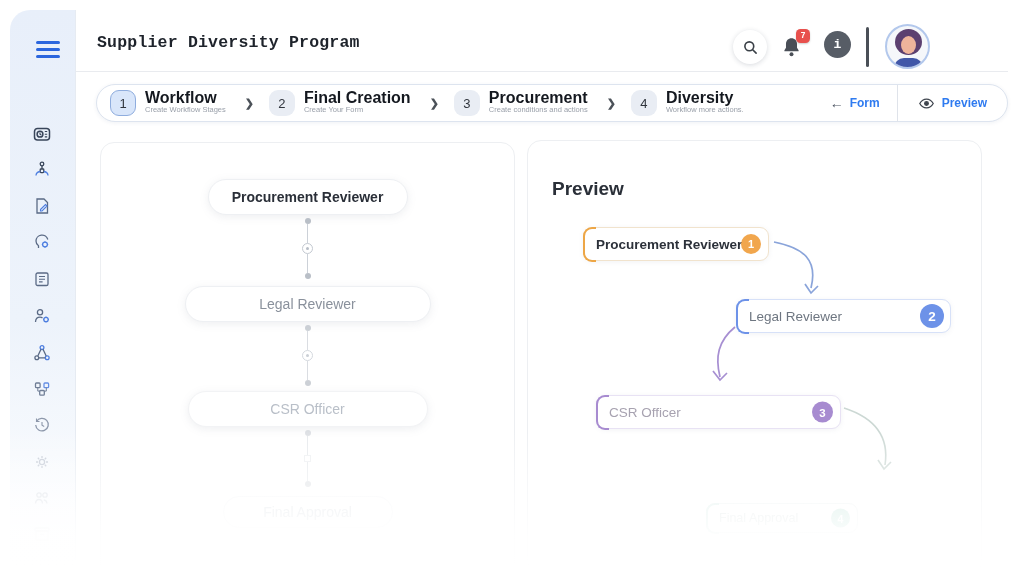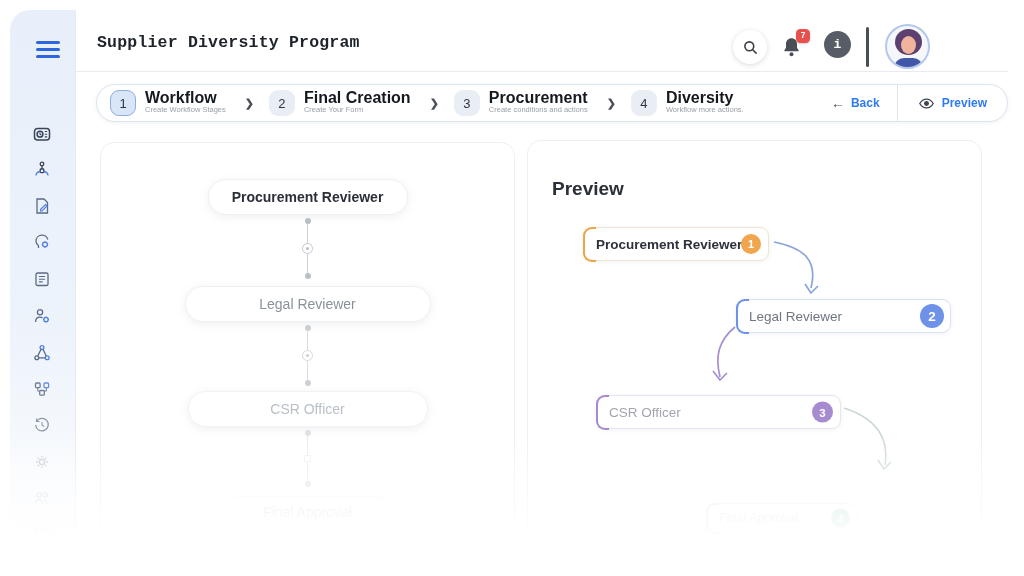--- a/index.html
+++ b/index.html
@@ -286,21 +286,21 @@
     <div class="step">
       <div class="step-num">4</div>
       <div class="step-text">
         <div class="step-label">Diversity</div>
         <div class="step-sub">Workflow more actions.</div>
       </div>
     </div>
 
     <div class="back-btn">
       <span class="back-arrow">←</span>
-      <span class="back-label">Back</span>
+      <span class="back-label">Form</span>
     </div>
     <div class="step-vdiv"></div>
     <div class="preview-btn">
       <svg width="17" height="17" viewBox="0 0 24 24" fill="none" stroke="#3f454e" stroke-width="1.8">
         <path d="M2.5 12S6 5.8 12 5.8 21.5 12 21.5 12 18 18.2 12 18.2 2.5 12 2.5 12z"></path>
         <circle cx="12" cy="12" r="2.6" fill="#3f454e"></circle>
       </svg>
       <span class="preview-label">Preview</span>
     </div>
   </div>

